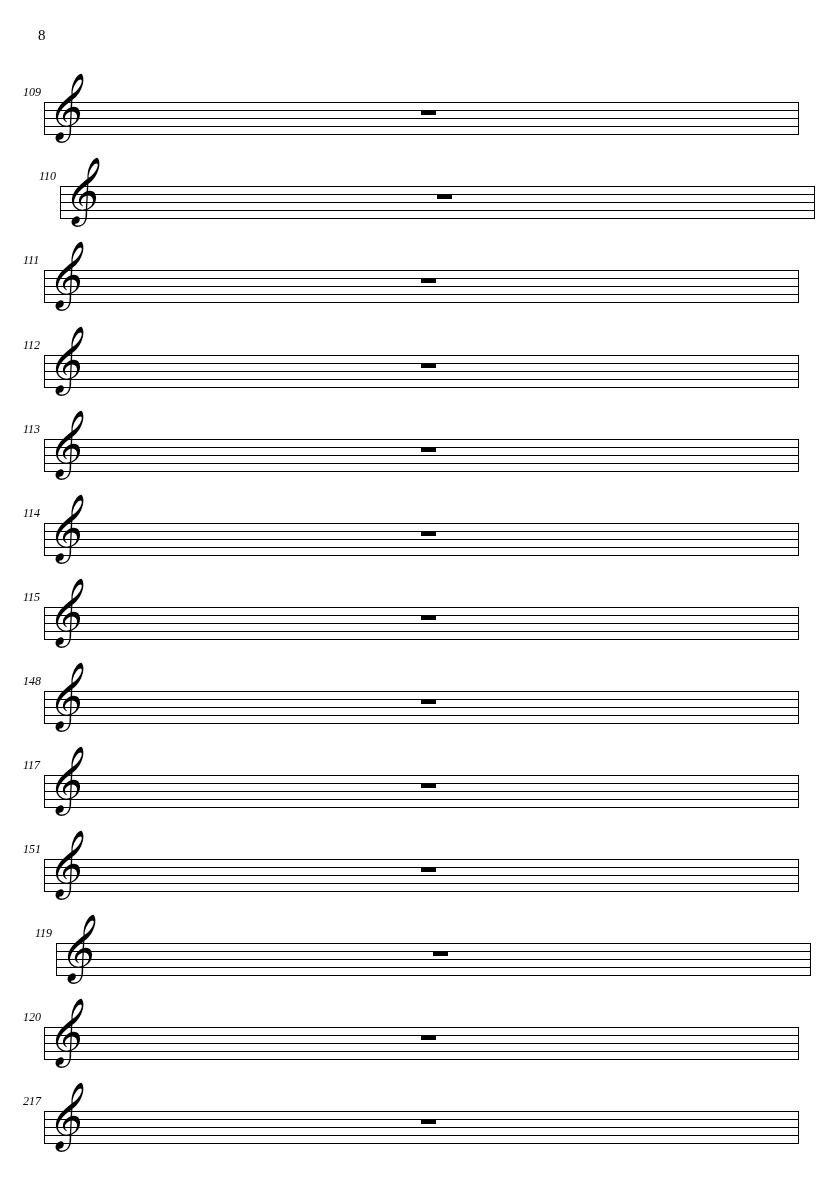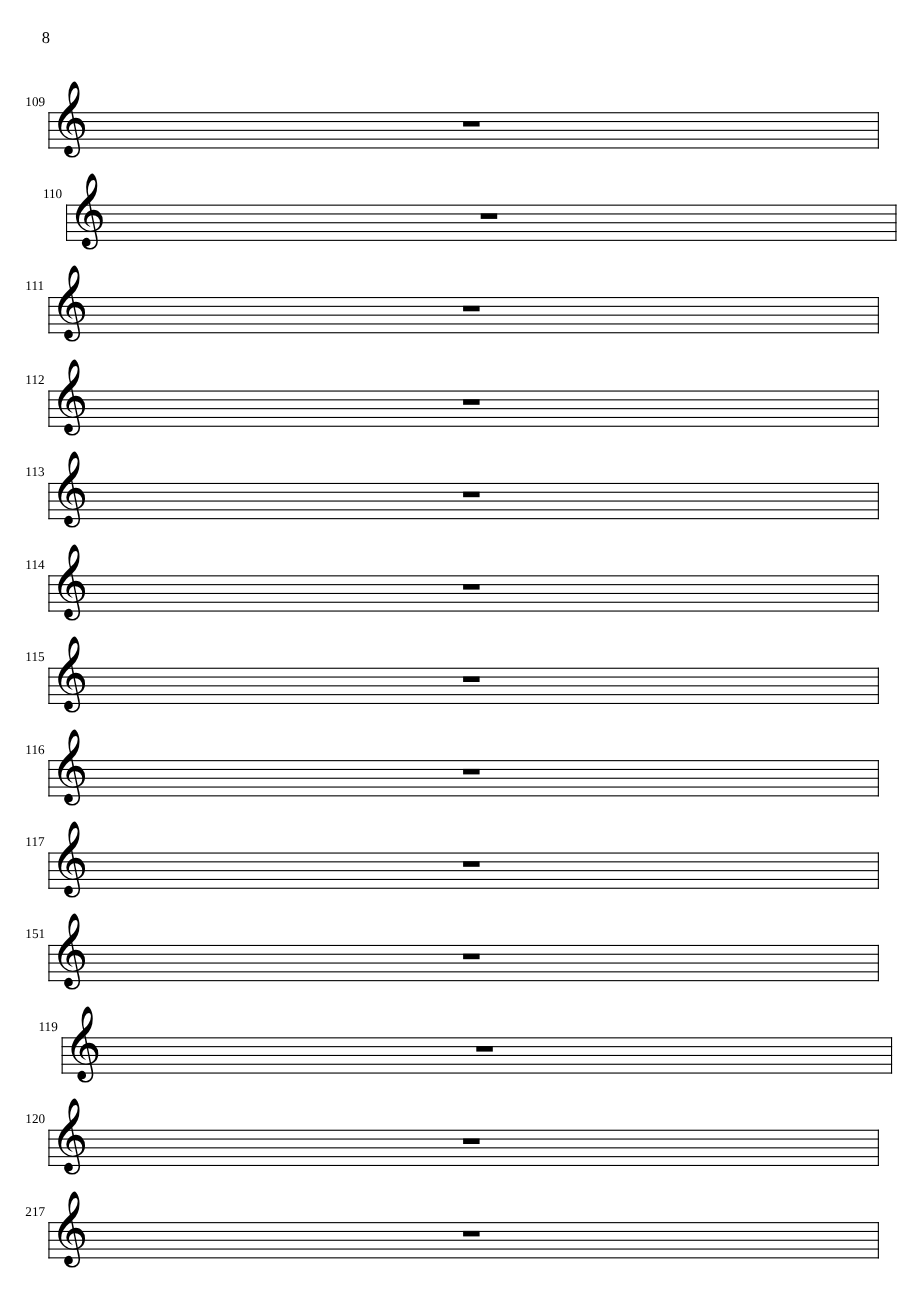--- a/index.html
+++ b/index.html
@@ -33,20 +33,21 @@
     position: absolute;
     left: 0;
     top: 0;
     width: 835px;
   }
   .system {
     position: absolute;
     left: 0;
     width: 808px;
     height: 64px;
+    font-style: italic;
   }
   
   .measure-number {
     position: absolute;
     left: 23px;
     top: 0px;
     font-family: "Liberation Serif", serif;
     font-size: 12px;
     line-height: 12px;
     color: #000000;
@@ -199,21 +200,21 @@
           <div class="staff-line l2"></div>
           <div class="staff-line l3"></div>
           <div class="staff-line l4"></div>
           <div class="barline left"></div>
           <div class="barline right"></div>
           <div class="rest" style="left: 377px; top: 8px;"></div>
         </div>
         <div class="clef">𝄞</div>
       </div>
       <div class="system" style="top: 675px;">
-        <div class="measure-number">116</div>
+        <div class="measure-number">148</div>
         <div class="staff">
           <div class="staff-line l0"></div>
           <div class="staff-line l1"></div>
           <div class="staff-line l2"></div>
           <div class="staff-line l3"></div>
           <div class="staff-line l4"></div>
           <div class="barline left"></div>
           <div class="barline right"></div>
           <div class="rest" style="left: 377px; top: 8px;"></div>
         </div>

